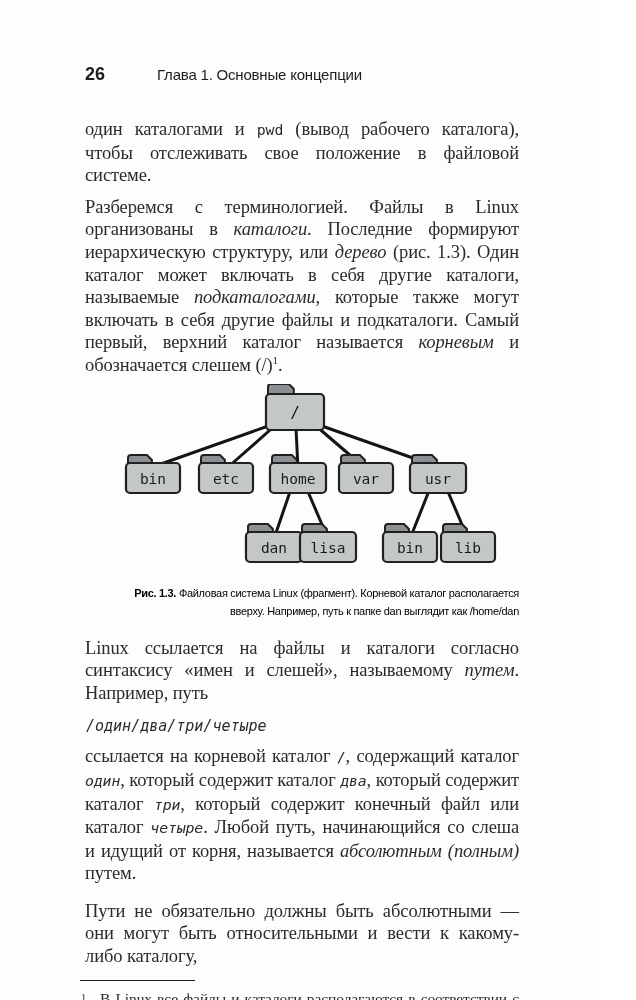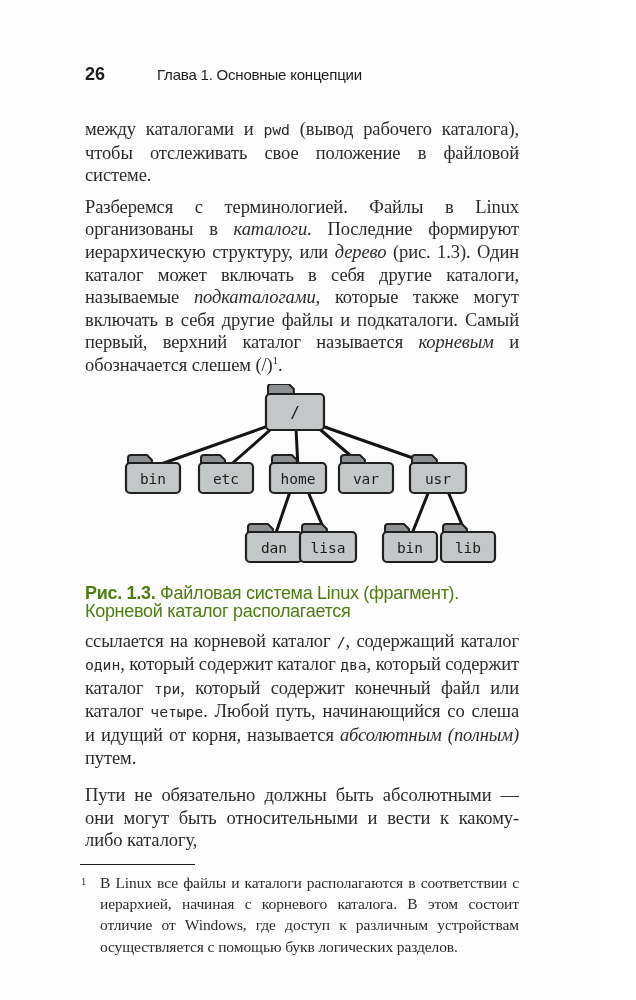--- a/index.html
+++ b/index.html
@@ -28,30 +28,30 @@
     text-align:justify;
     letter-spacing:-0.1px;
   }
   .para.first{margin-top:33px;}
   .para.after-fig{margin-top:17px;}
   .para.p4{margin-top:10px;}
   .para.p5{margin-top:15px;}
   .i{font-style:italic;margin-top:16px;}
   .b{font-weight:700;}
   .code{font-family:"DejaVu Sans Mono","Liberation Mono",monospace;font-size:0.8em;margin-top:48px;}
-  .codei{font-family:"DejaVu Sans Mono","Liberation Mono",monospace;font-size:0.8em;margin-top:32px;}
+  .codei{font-family:"DejaVu Sans Mono","Liberation Mono",monospace;font-style:italic;font-size:0.8em;margin-top:32px;}
   sup{font-size:0.6em;line-height:0;vertical-align:super;}
   
   figure{margin:7px 0 0 0;padding:0;}
   .tree-svg{display:block;margin:0 auto;}
   .caption{
     font-family:"Liberation Sans","DejaVu Sans",sans-serif;
-    font-size:18px;line-height:18px;
+    font-size:11px;line-height:18px;
     letter-spacing:-0.3px;
-    text-align:left;color:#4d7c0f;
+    text-align:right;color:#000000;
     margin-top:10px;
   }
   
   .codeline{
     margin:13px 0 0 1px;
     font-family:"DejaVu Sans Mono","Liberation Mono",monospace;
     font-style:italic;
     font-size:15px;line-height:18px;color:#2b2b2b;
   }
   
@@ -74,21 +74,21 @@
 <body>
 
 <div class="page">
 
   <header class="running-head">
     <span class="pagenum">26</span>
     <span class="chapter">Глава 1. Основные концепции</span>
   </header>
 
   <main>
-    <p class="para first"><span>между каталогами и </span><span class="code">pwd</span><span> (вывод рабочего каталога), чтобы отслеживать свое положение в файловой системе.</span></p>
+    <p class="para first"><span>один каталогами и </span><span class="code">pwd</span><span> (вывод рабочего каталога), чтобы отслеживать свое положение в файловой системе.</span></p>
     <p class="para"><span>Разберемся с терминологией. Файлы в Linux организованы в </span><span class="i">каталоги</span><span>. Последние формируют иерархическую структуру, или </span><span class="i">дерево</span><span> (рис. 1.3). Один каталог может включать в себя другие каталоги, называемые </span><span class="i">подкаталогами</span><span>, которые также могут включать в себя другие файлы и подкаталоги. Самый первый, верхний каталог называется </span><span class="i">корневым</span><span> и обозначается слешем (/)</span><sup>1</sup><span>.</span></p>
 
     <figure>
       <svg id="tree-svg" class="tree-svg" width="460" height="190" viewBox="0 0 460 190">
           <line x1="186" y1="41" x2="76" y2="80" stroke="#141414" stroke-width="3" stroke-linecap="round"></line>
           <line x1="190.68" y1="41" x2="146.52" y2="80" stroke="#141414" stroke-width="3" stroke-linecap="round"></line>
           <line x1="210.84" y1="41" x2="212.76" y2="80" stroke="#141414" stroke-width="3" stroke-linecap="round"></line>
           <line x1="229.88" y1="41" x2="275.32" y2="80" stroke="#141414" stroke-width="3" stroke-linecap="round"></line>
           <line x1="234" y1="41" x2="345" y2="80" stroke="#141414" stroke-width="3" stroke-linecap="round"></line>
           <line x1="206.28" y1="104" x2="190.92" y2="149" stroke="#141414" stroke-width="3" stroke-linecap="round"></line>
@@ -141,23 +141,26 @@
             <text x="325" y="168.5" text-anchor="middle" fill="#1b1b1b" font-family="&quot;DejaVu Sans Mono&quot;,&quot;Liberation Mono&quot;,monospace" font-size="14.5">bin</text>
           </g>
           <g>
             <path d="M 358 152 L 358 143 Q 358 140 361 140 L 376.92 140 L 381.92 145 L 381.92 152 Z" fill="#8d9092" stroke="#202020" stroke-width="2"></path>
             <rect x="356" y="148" width="54" height="30" rx="4" fill="#c4c7c8" stroke="#202020" stroke-width="2.2"></rect>
             <text x="383" y="168.5" text-anchor="middle" fill="#1b1b1b" font-family="&quot;DejaVu Sans Mono&quot;,&quot;Liberation Mono&quot;,monospace" font-size="14.5">lib</text>
           </g>
         </svg>
       <figcaption class="caption">
           <div><span class="b">Рис. 1.3.</span><span> Файловая система Linux (фрагмент). Корневой каталог располагается</span></div>
+          <div><span>вверху. Например, путь к папке dan выглядит как /home/dan</span></div>
         </figcaption>
     </figure>
 
+    <p class="para after-fig"><span>Linux ссылается на файлы и каталоги согласно синтаксису «имен и слешей», называемому </span><span class="i">путем</span><span>. Например, путь</span></p>
+    <p class="codeline">/один/два/три/четыре</p>
     <p class="para p4"><span>ссылается на корневой каталог </span><span class="code">/</span><span>, содержащий каталог </span><span class="codei">один</span><span>, который содержит каталог </span><span class="codei">два</span><span>, который содержит каталог </span><span class="codei">три</span><span>, который содержит конечный файл или каталог </span><span class="codei">четыре</span><span>. Любой путь, начинающийся со слеша и идущий от корня, называется </span><span class="i">абсолютным (полным)</span><span> путем.</span></p>
     <p class="para p5"><span>Пути не обязательно должны быть абсолютными — они могут быть относительными и вести к какому-либо каталогу,</span></p>
   </main>
 
   <footer>
     <hr class="fnrule">
     <div class="fn">
       <span class="fn-marker">1</span>
       <span class="fn-text">В Linux все файлы и каталоги располагаются в соответствии с иерархией, начиная с корневого каталога. В этом состоит отличие от Windows, где доступ к различным устройствам осуществляется с помощью букв логических разделов.</span>
     </div>

